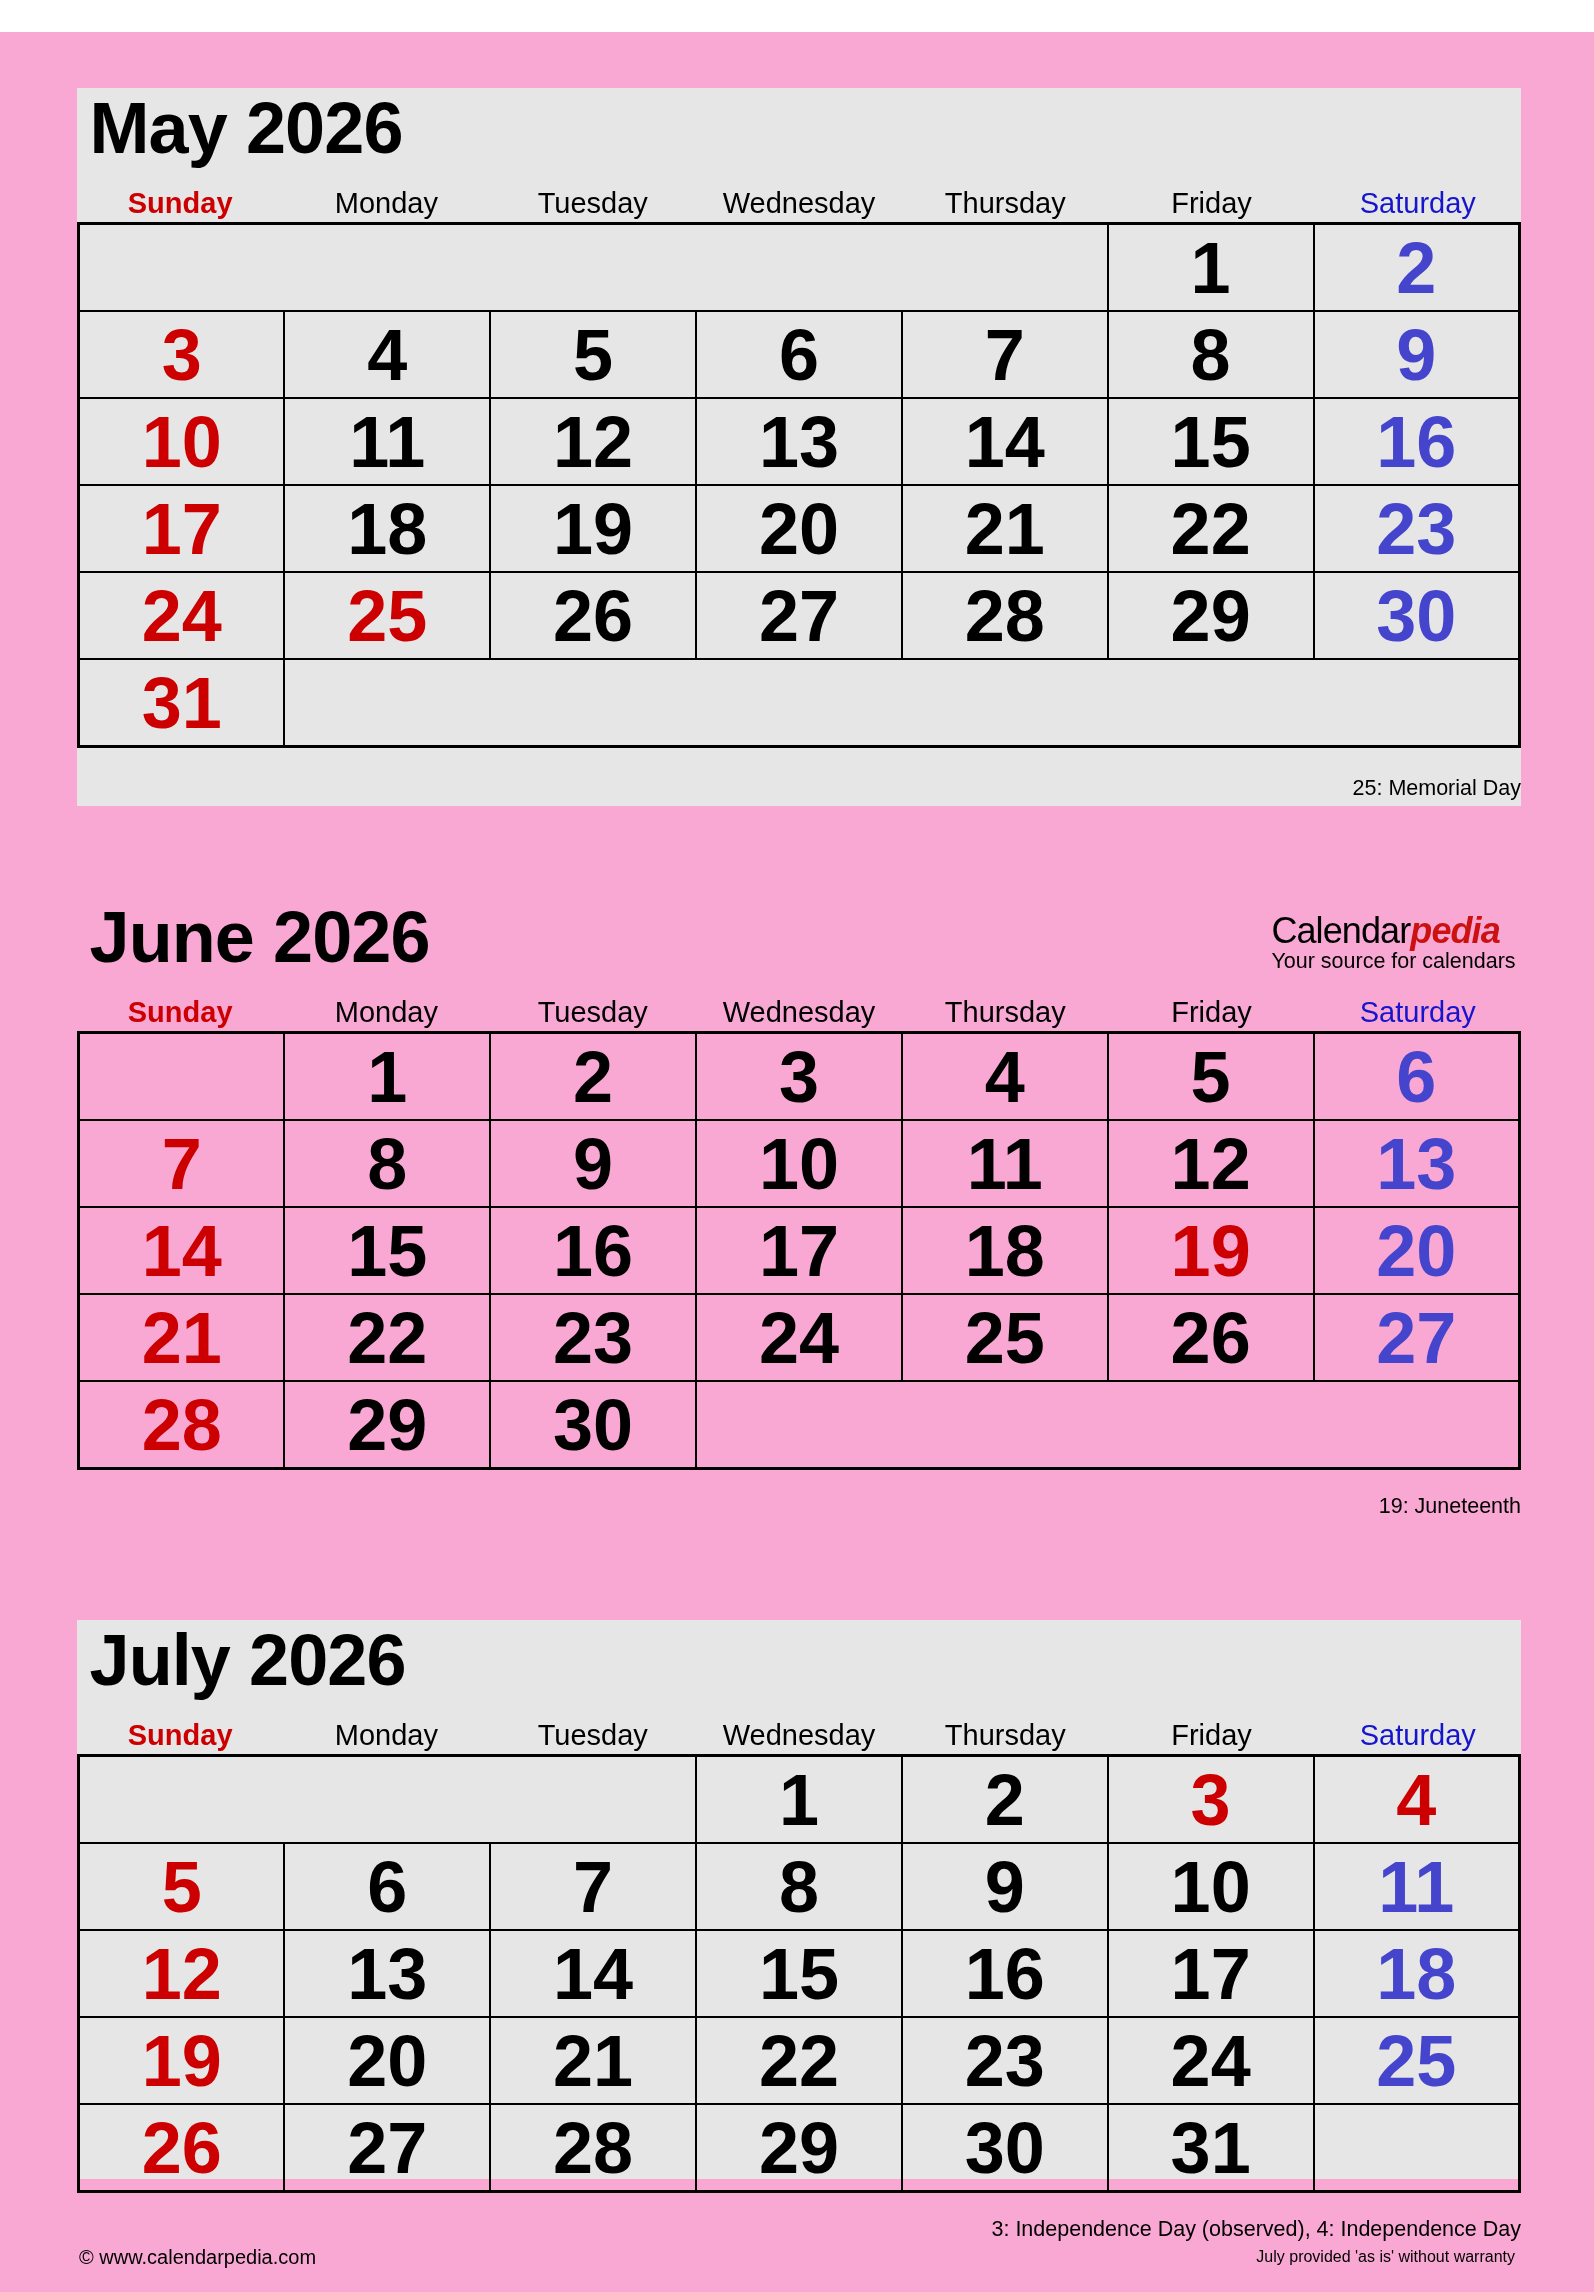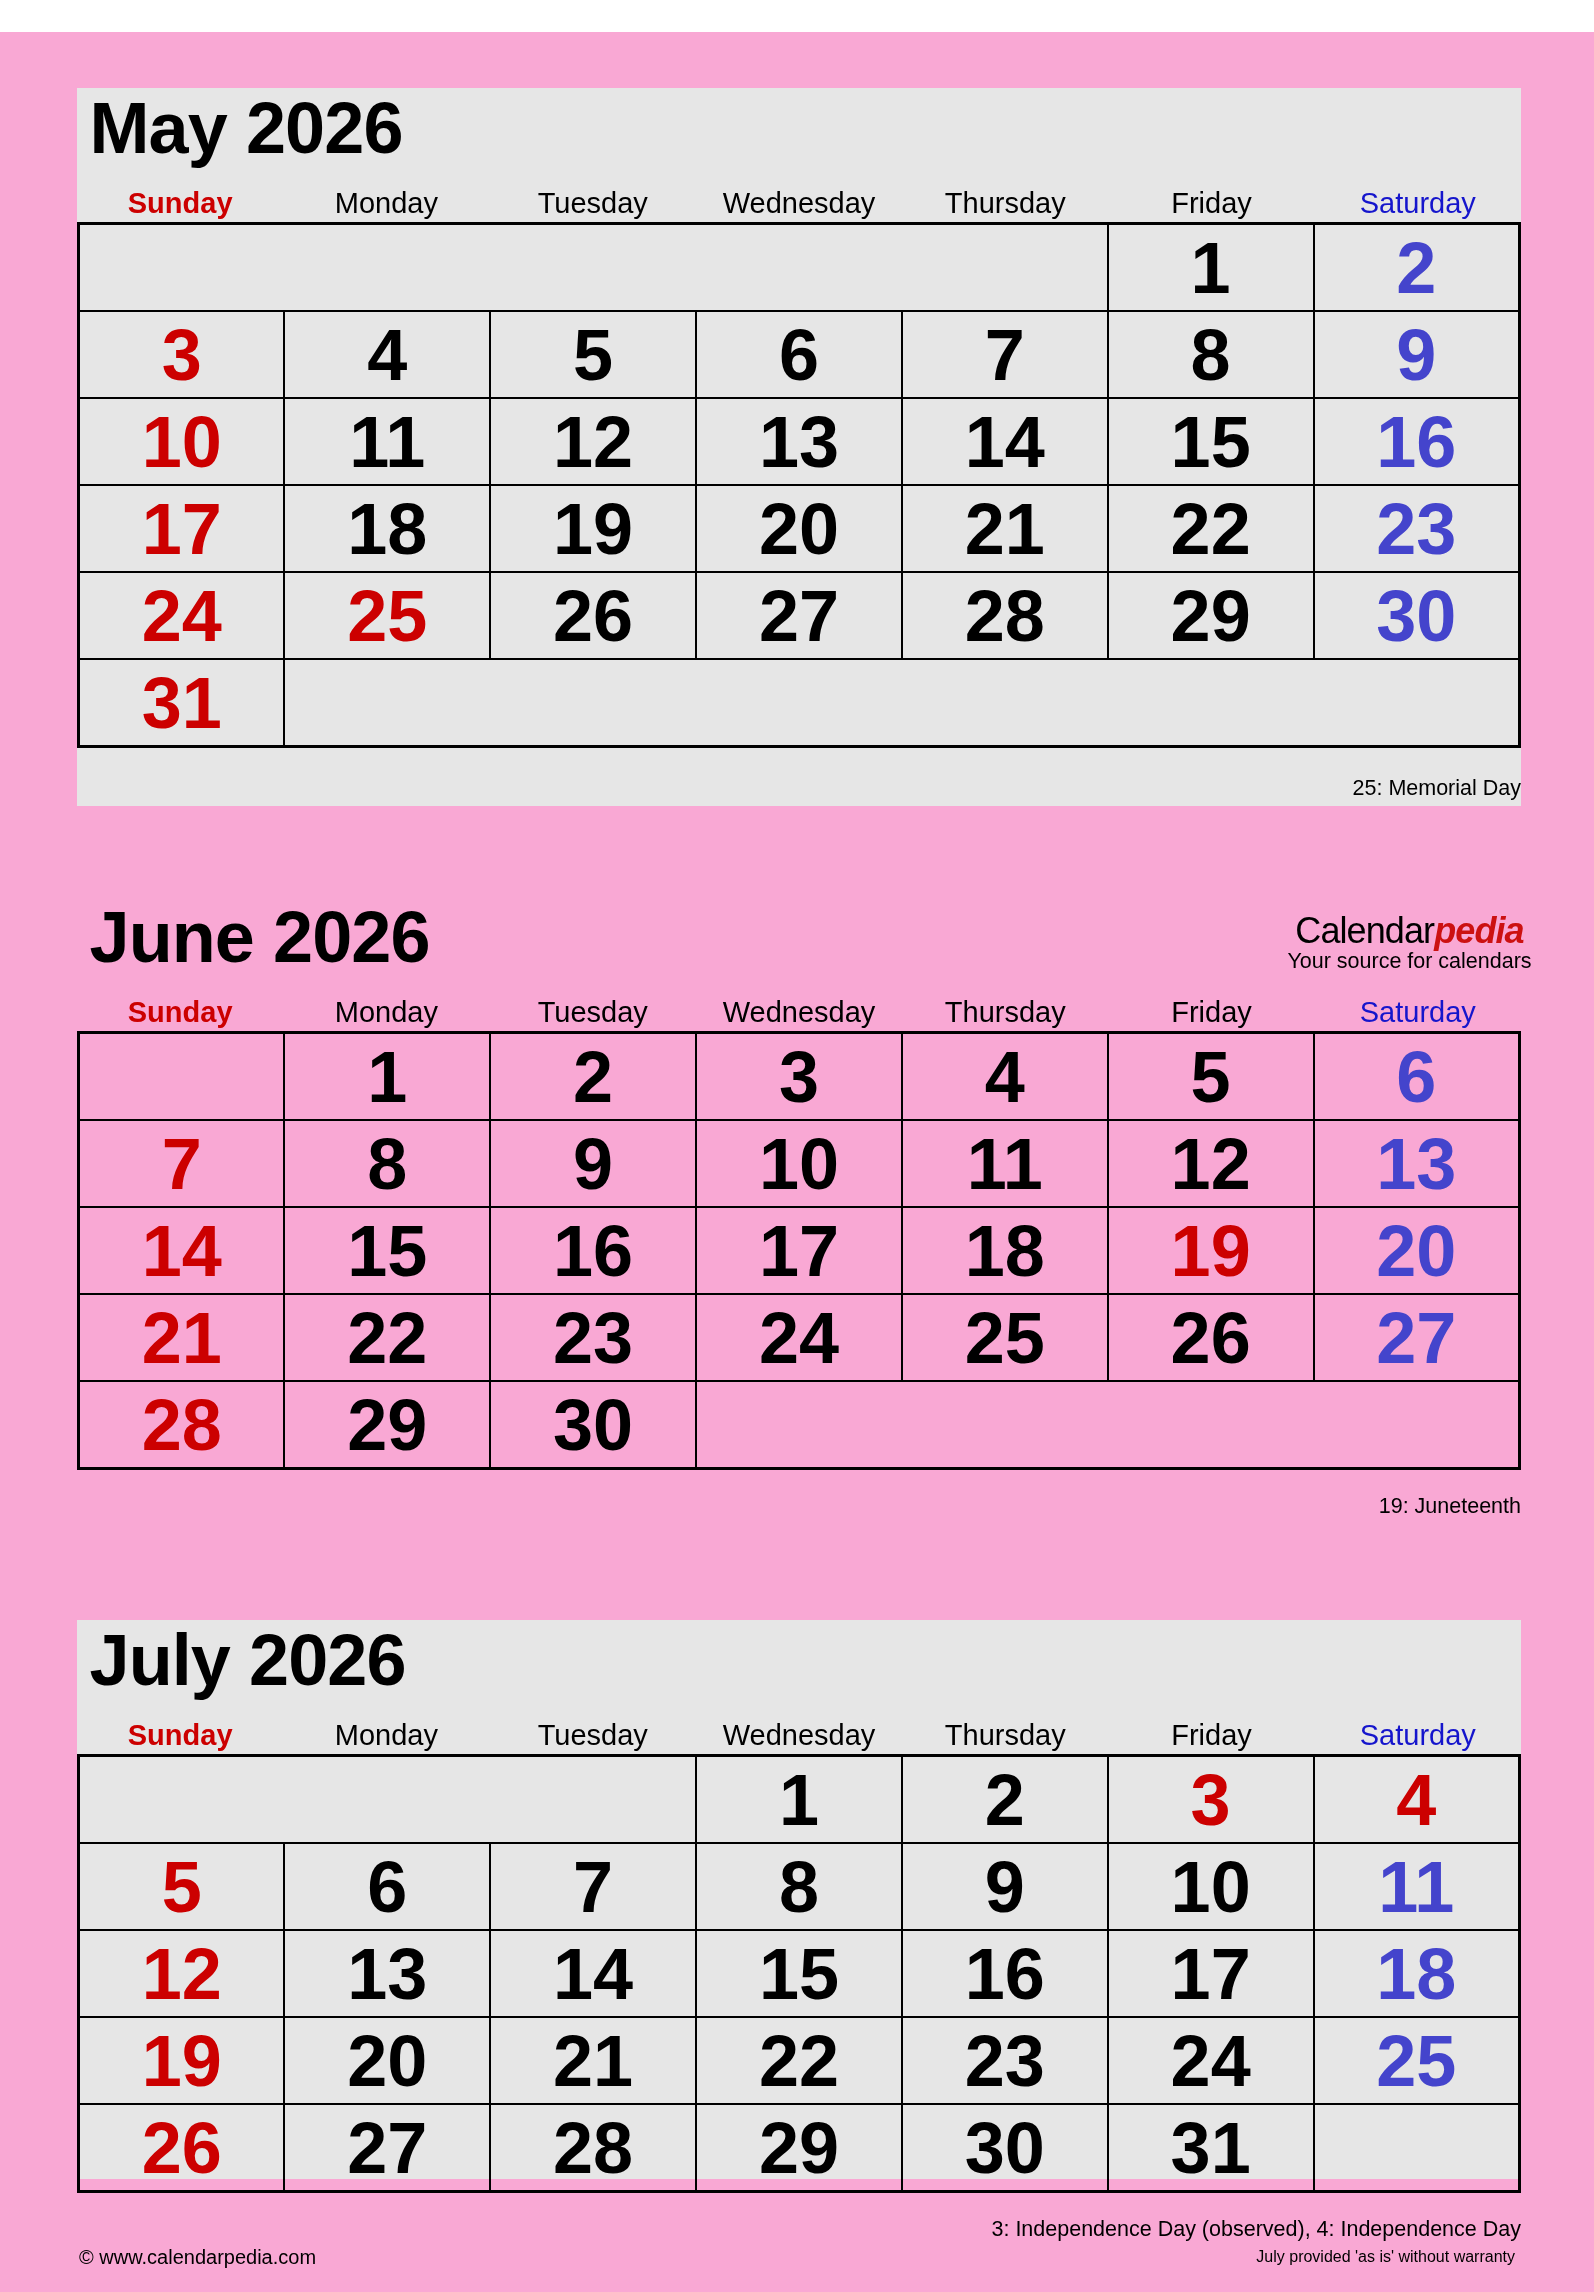--- a/index.html
+++ b/index.html
@@ -3,21 +3,21 @@
 <meta charset="utf-8">
 <style>
   html,body { margin:0; padding:0; background:#ffffff; }
   .page {
     position:relative; width:1594px; height:2293px; background:#f9a8d4;
     font-family:"Liberation Sans", sans-serif; color:#000; overflow:hidden;margin-top:32px;
   }
   .month-section { position:absolute; left:77px; width:1444px; }
   .month-section.gray { background:#e6e6e6; }
   .s-may  { top:56px;   height:718px; }
-  .s-june { top:865px;  height:627px;padding-left:16px; }
+  .s-june { top:865px;  height:627px; }
   .s-july { top:1588px; height:559px; }
 
   .month-title {
     position:absolute; left:12.5px; top:3.6px;
     font-size:72px; font-weight:bold; line-height:1.0; letter-spacing:-0.9px;
     white-space:nowrap;
   }
 
   .weekday-row { position:absolute; top:100px; left:0; width:1444px; display:flex; }
   .weekday { flex:1 1 0; text-align:center; font-size:29px; line-height:1.1; color:#000; }
@@ -36,21 +36,21 @@
     overflow:hidden;
   }
   .cal-table td.red  { color:#cc0000; }
   .cal-table td.blue { color:#4444cc; }
 
   .month-note {
     position:absolute; left:0; width:1444px; text-align:right;
     font-size:21.5px; line-height:1.2; color:#000;
   }
 
-  .logo { position:absolute; top:16px; right:5.4px; text-align:center; line-height:1.0; }
+  .logo { position:absolute; top:16px; right:5.4px; text-align:left; line-height:1.0; }
   .logo-main { font-size:36px; color:#000; letter-spacing:-0.9px; white-space:nowrap; }
   .logo-red  { color:#cc1111; font-weight:bold; font-style:italic; }
   .logo-tag  { font-size:21.5px; color:#000; margin-top:1.8px; white-space:nowrap; }
 
   .footer-left  { position:absolute; left:79px;  top:2214px; font-size:20px; }
   .footer-right { position:absolute; right:79px; top:2216px; font-size:16px; }
 </style>
 </head>
 <body>
 

